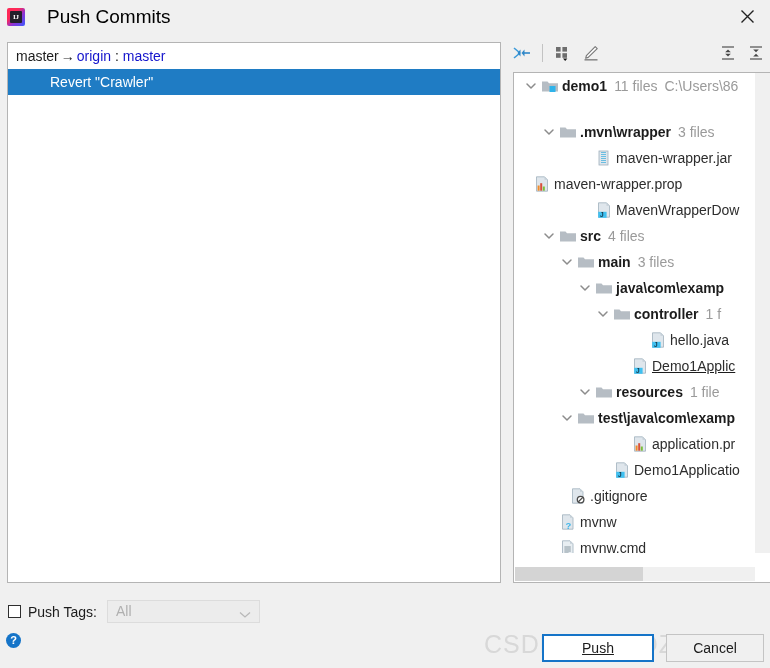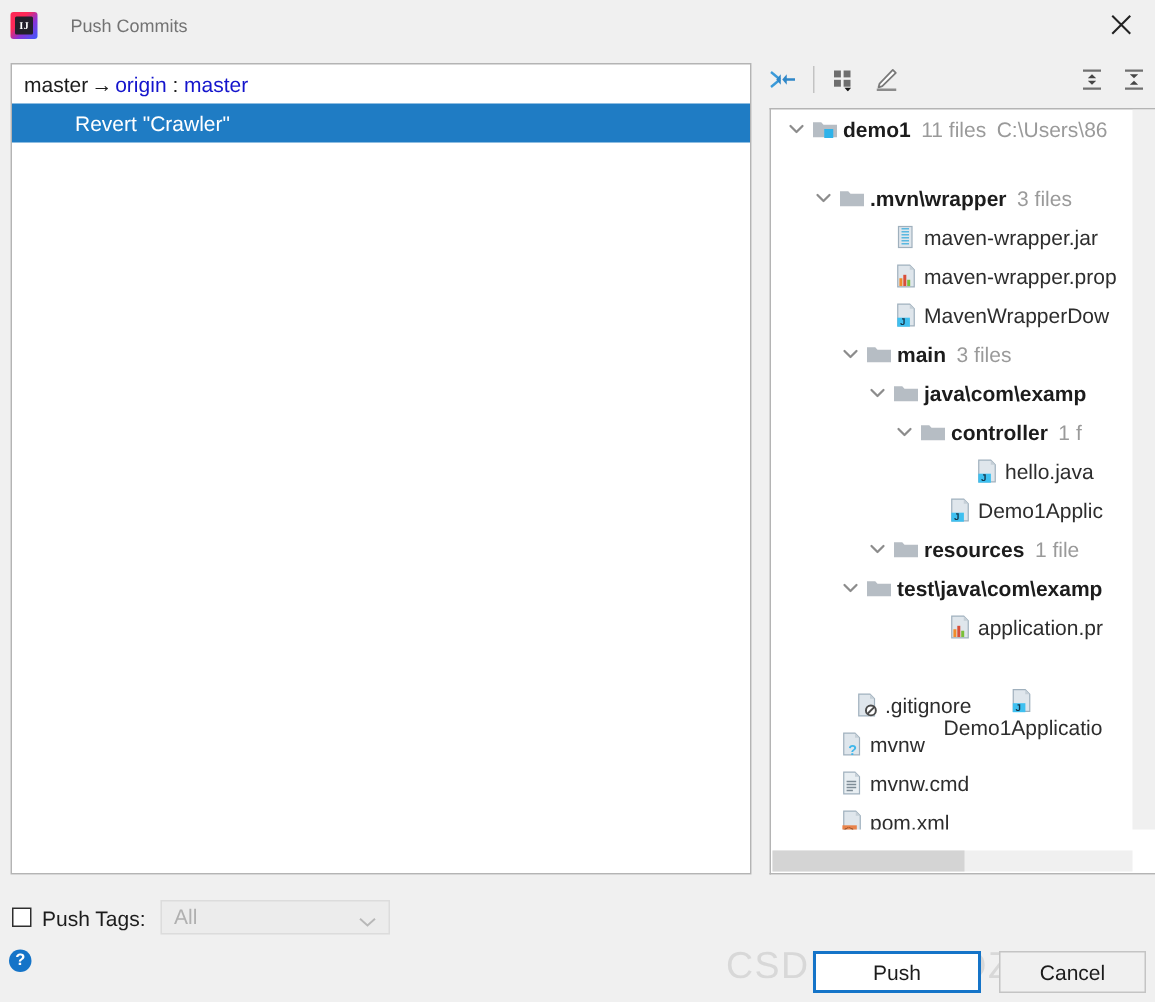--- a/index.html
+++ b/index.html
@@ -50,22 +50,22 @@
     width: 8px; height: 8px;
     color: #fff;
     font-size: 7px;
     line-height: 8px;
     text-align: center;
     font-family: "Liberation Serif", serif;
     font-weight: bold;
   }
   .title-text {
     margin-left: 12px;
-    font-size: 12px;
-    color: #737373;
+    font-size: 19px;
+    color: #000000;
   }
   .close-btn {
     position: absolute;
     right: 0; top: 0;
     width: 46px; height: 33px;
     display: flex; align-items: center; justify-content: center;
     cursor: default;
   }
   .close-btn svg { display: block; }
 
@@ -292,20 +292,21 @@
     display: flex;
     align-items: center;
     justify-content: center;
     cursor: default;
   }
   .btn-push {
     left: 542px; top: 634px;
     width: 112px;
     border: 2px solid #1574c8;
     background: #ffffff;
+    text-decoration: underline;
   }
   .btn-cancel {
     left: 666px; top: 634px;
     width: 98px;
     border: 1px solid #c4c4c4;
   }
 
   
   .watermark {
     position: absolute;
@@ -436,21 +437,21 @@
           <div class="tree-row" style="padding-left: 62px;">
             <span class="twisty"></span>
             <span class="tree-icon">
               <svg width="18" height="18" viewBox="0 0 18 18">
                 <rect x="4" y="2" width="9" height="14" fill="#dfe6ec" stroke="#9fb0bd" stroke-width="0.8"></rect>
                 <path d="M6 3.5 H11 M6 5.5 H11 M6 7.5 H11 M6 9.5 H11 M6 11.5 H11 M6 13.5 H11" stroke="#5bb8e0" stroke-width="0.9"></path>
               </svg>
             </span>
             <span class="node-name file">maven-wrapper.jar</span>
           </div>
-          <div class="tree-row" style="padding-left: 62px; align-items: center;">
+          <div class="tree-row" style=" align-items: center;">
             <span class="twisty"></span>
             <span class="tree-icon">
               <svg width="18" height="18" viewBox="0 0 18 18">
                 <path d="M3.5 1.8 H11.5 L14.5 4.8 V16.2 H3.5 Z" fill="#dfe6ec" stroke="#9fb0bd" stroke-width="0.8"></path>
                 <path d="M11.5 1.8 V4.8 H14.5" fill="#c5cfd7"></path>
                 <rect x="4.6" y="10.5" width="2" height="5.2" fill="#f08b2a"></rect>
                 <rect x="7.2" y="8.2" width="2" height="7.5" fill="#d94f3a"></rect>
                 <rect x="9.8" y="11.5" width="2" height="4.2" fill="#7bbf3a"></rect>
               </svg>
             </span>
@@ -461,20 +462,34 @@
             <span class="tree-icon">
               <svg width="18" height="18" viewBox="0 0 18 18">
                 <path d="M3.5 1.8 H11.5 L14.5 4.8 V16.2 H3.5 Z" fill="#dfe6ec" stroke="#9fb0bd" stroke-width="0.8"></path>
                 <path d="M11.5 1.8 V4.8 H14.5" fill="#c5cfd7"></path>
                 <rect x="3.2" y="10.8" width="8.4" height="6" fill="#3fc0f0"></rect>
                 <text x="5" y="15.8" font-family="Liberation Sans, sans-serif" font-size="6.5" font-weight="bold" fill="#14364a">J</text>
               </svg>
             </span>
             <span class="node-name file">MavenWrapperDow</span>
           </div>
+          <div class="tree-row" style="padding-left: 26px;">
+            <span class="twisty">
+              <svg width="12" height="12" viewBox="0 0 12 12">
+                <path d="M2 4 L6 8 L10 4" stroke="#8c8c8c" stroke-width="1.5" fill="none" stroke-linecap="round" stroke-linejoin="round"></path>
+              </svg>
+            </span>
+            <span class="tree-icon">
+              <svg width="18" height="18" viewBox="0 0 18 18">
+                <path d="M1 4.5 L6.5 4.5 L8 6.2 L17 6.2 L17 14.5 L1 14.5 Z" fill="#b6bdc4"></path>
+              </svg>
+            </span>
+            <span class="node-name">src</span>
+            <span class="node-meta">4 files</span>
+          </div>
           <div class="tree-row" style="padding-left: 44px;">
             <span class="twisty">
               <svg width="12" height="12" viewBox="0 0 12 12">
                 <path d="M2 4 L6 8 L10 4" stroke="#8c8c8c" stroke-width="1.5" fill="none" stroke-linecap="round" stroke-linejoin="round"></path>
               </svg>
             </span>
             <span class="tree-icon">
               <svg width="18" height="18" viewBox="0 0 18 18">
                 <path d="M1 4.5 L6.5 4.5 L8 6.2 L17 6.2 L17 14.5 L1 14.5 Z" fill="#b6bdc4"></path>
               </svg>
@@ -514,21 +529,21 @@
             <span class="tree-icon">
               <svg width="18" height="18" viewBox="0 0 18 18">
                 <path d="M3.5 1.8 H11.5 L14.5 4.8 V16.2 H3.5 Z" fill="#dfe6ec" stroke="#9fb0bd" stroke-width="0.8"></path>
                 <path d="M11.5 1.8 V4.8 H14.5" fill="#c5cfd7"></path>
                 <rect x="3.2" y="10.8" width="8.4" height="6" fill="#3fc0f0"></rect>
                 <text x="5" y="15.8" font-family="Liberation Sans, sans-serif" font-size="6.5" font-weight="bold" fill="#14364a">J</text>
               </svg>
             </span>
             <span class="node-name file">hello.java</span>
           </div>
-          <div class="tree-row" style="padding-left: 98px;">
+          <div class="tree-row" style="padding-left: 98px; text-decoration: underline;">
             <span class="twisty"></span>
             <span class="tree-icon">
               <svg width="18" height="18" viewBox="0 0 18 18">
                 <path d="M3.5 1.8 H11.5 L14.5 4.8 V16.2 H3.5 Z" fill="#dfe6ec" stroke="#9fb0bd" stroke-width="0.8"></path>
                 <path d="M11.5 1.8 V4.8 H14.5" fill="#c5cfd7"></path>
                 <rect x="3.2" y="10.8" width="8.4" height="6" fill="#3fc0f0"></rect>
                 <text x="5" y="15.8" font-family="Liberation Sans, sans-serif" font-size="6.5" font-weight="bold" fill="#14364a">J</text>
               </svg>
             </span>
             <span class="node-name file">Demo1Applic</span>
@@ -566,21 +581,21 @@
               <svg width="18" height="18" viewBox="0 0 18 18">
                 <path d="M3.5 1.8 H11.5 L14.5 4.8 V16.2 H3.5 Z" fill="#dfe6ec" stroke="#9fb0bd" stroke-width="0.8"></path>
                 <path d="M11.5 1.8 V4.8 H14.5" fill="#c5cfd7"></path>
                 <rect x="4.6" y="10.5" width="2" height="5.2" fill="#f08b2a"></rect>
                 <rect x="7.2" y="8.2" width="2" height="7.5" fill="#d94f3a"></rect>
                 <rect x="9.8" y="11.5" width="2" height="4.2" fill="#7bbf3a"></rect>
               </svg>
             </span>
             <span class="node-name file">application.pr</span>
           </div>
-          <div class="tree-row" style="padding-left: 80px; flex-direction: column;">
+          <div class="tree-row" style="padding-left: 80px;">
             <span class="twisty"></span>
             <span class="tree-icon">
               <svg width="18" height="18" viewBox="0 0 18 18">
                 <path d="M3.5 1.8 H11.5 L14.5 4.8 V16.2 H3.5 Z" fill="#dfe6ec" stroke="#9fb0bd" stroke-width="0.8"></path>
                 <path d="M11.5 1.8 V4.8 H14.5" fill="#c5cfd7"></path>
                 <rect x="3.2" y="10.8" width="8.4" height="6" fill="#3fc0f0"></rect>
                 <text x="5" y="15.8" font-family="Liberation Sans, sans-serif" font-size="6.5" font-weight="bold" fill="#14364a">J</text>
               </svg>
             </span>
             <span class="node-name file">Demo1Applicatio</span>

